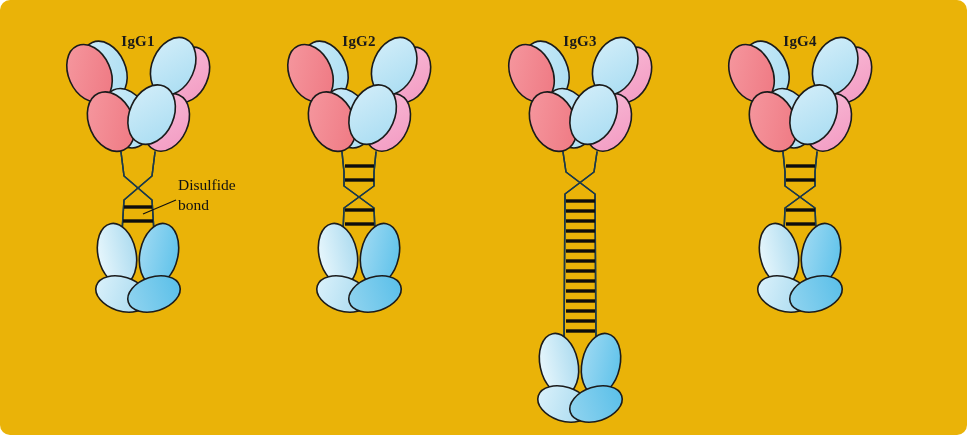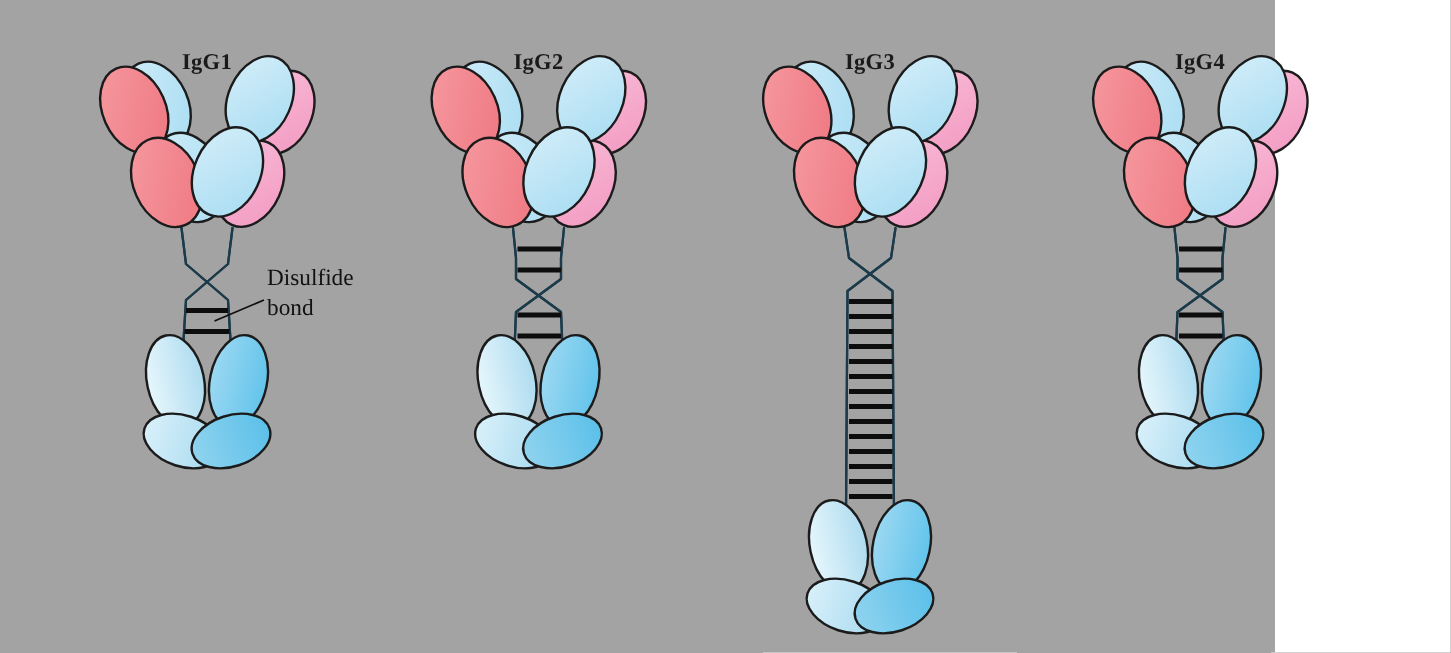--- a/index.html
+++ b/index.html
@@ -1,21 +1,21 @@
 <!DOCTYPE html>
 <html><head>
 <meta charset="utf-8">
 <style>
   html,body{margin:0;padding:0;}
   body{
     width:967px;height:435px;background:#ffffff;
     font-family:"Liberation Serif", serif;
     overflow:hidden;position:relative;
   }
-  #stage{position:relative;width:850px;height:435px;background:#a3a3a3;}
+  #stage{position:relative;width:967px;height:435px;background:#eab308;border-radius:10px;}
   svg.diagram{position:absolute;left:0;top:0;width:967px;height:435px;display:block;}
   .ig-label{
     font-family:"Liberation Serif", serif;
     font-size:15px;font-weight:600;fill:#1a1a1a;
     text-anchor:middle;letter-spacing:0.2px;
   }
   .annot-text{
     font-family:"Liberation Serif", serif;
     font-size:15.5px;fill:#111111;text-anchor:start;
   }

